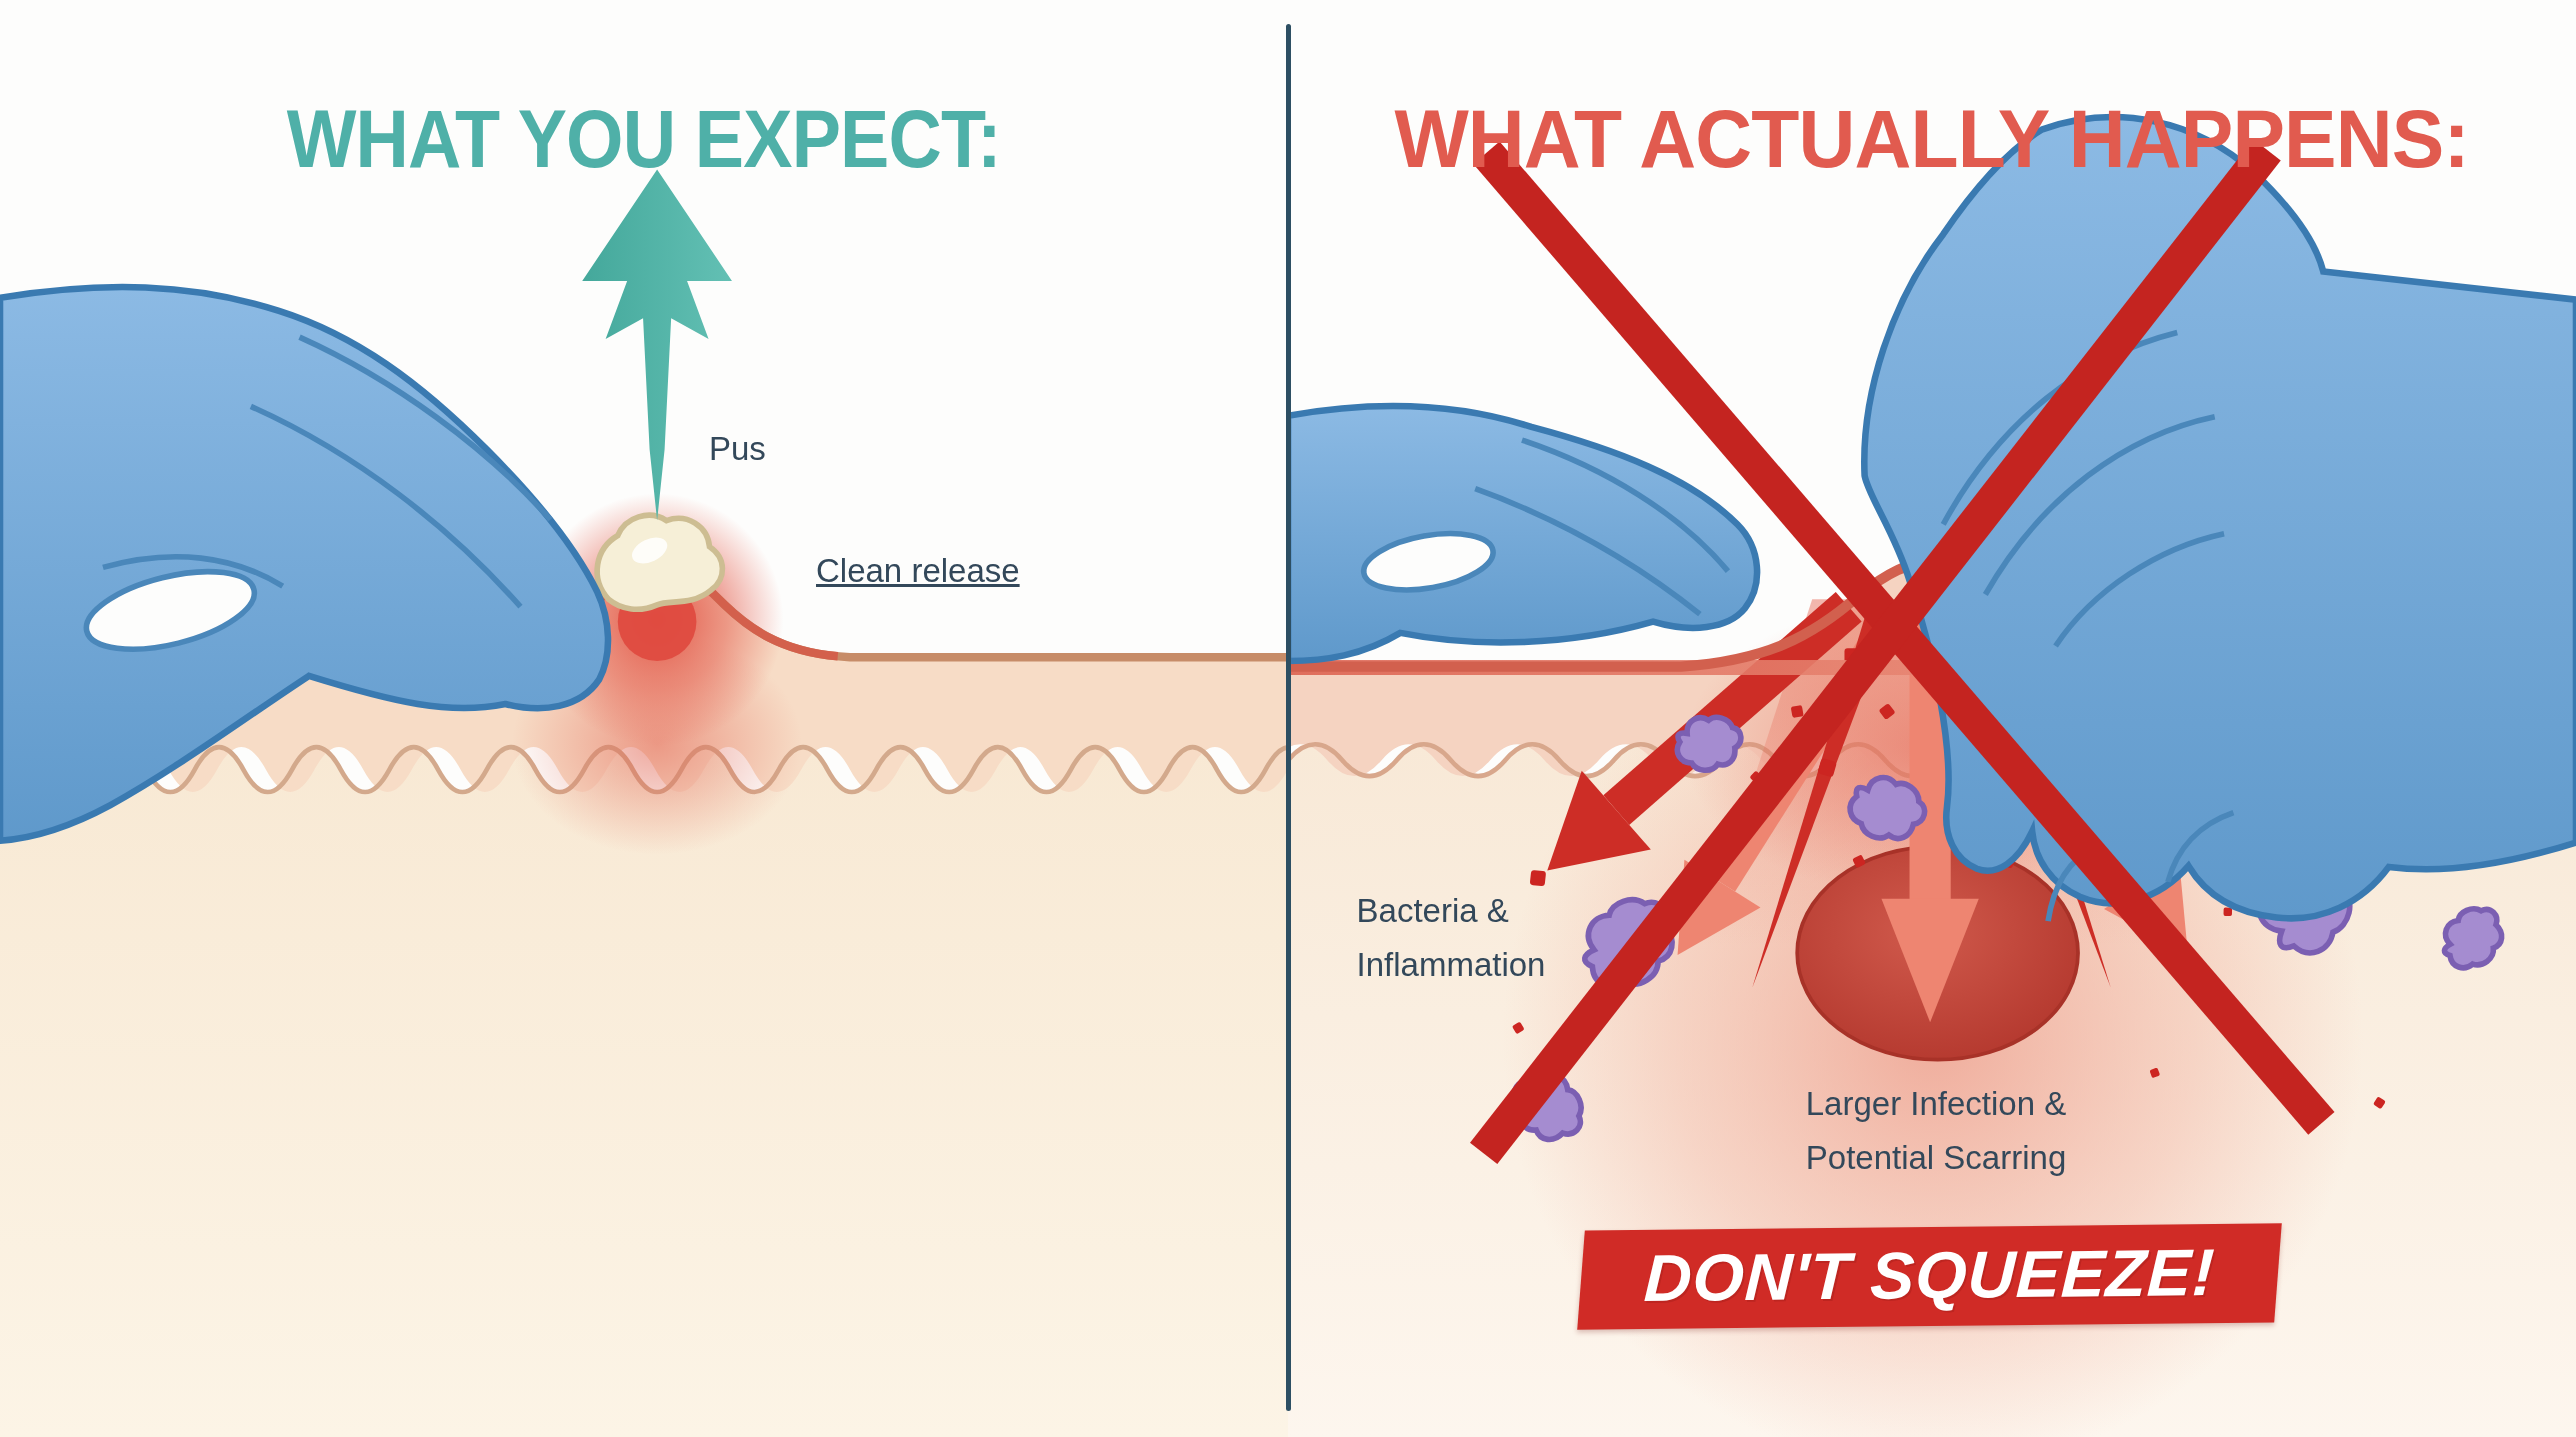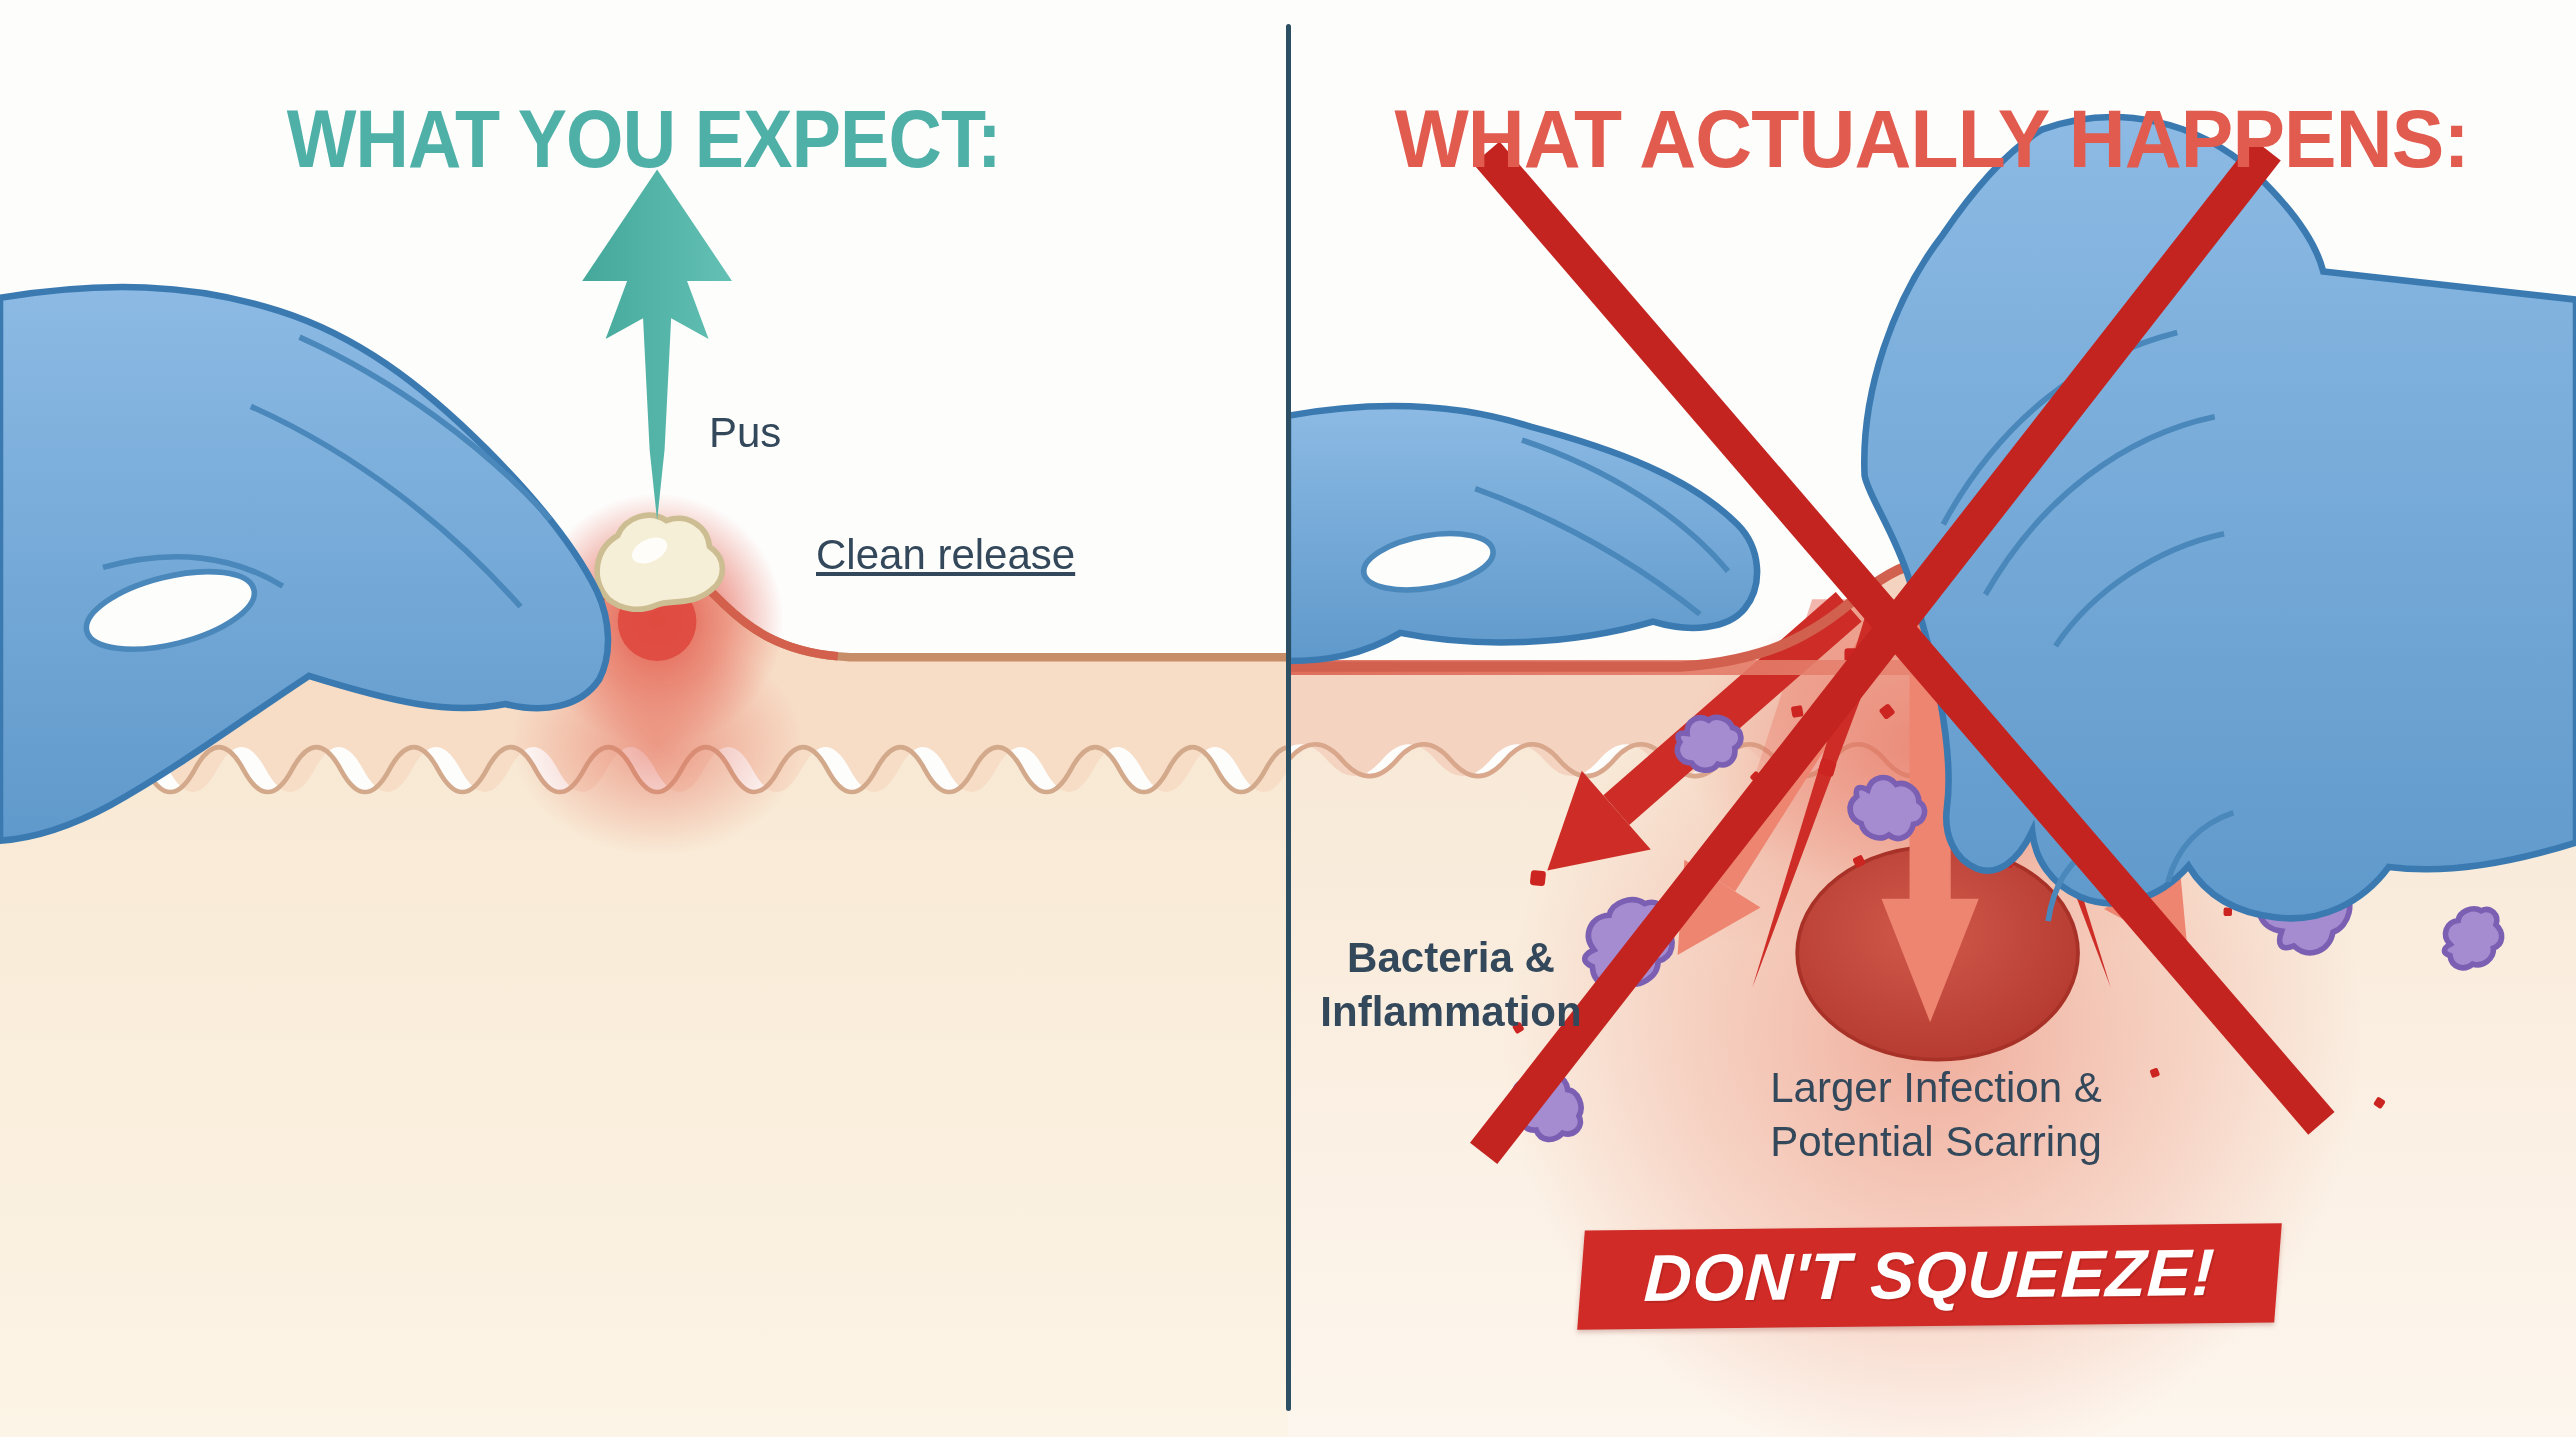--- a/index.html
+++ b/index.html
@@ -8,24 +8,24 @@
   .panel-svg{position:absolute;top:0;width:1288px;height:1438px;}
   #svg-left{left:0;}
   #svg-right{left:1288px;}
   .divider{position:absolute;left:1286px;top:24px;width:4.7px;height:1387px;
            background:var(--divider,#2d4f63);border-radius:2.8px;}
   .title{position:absolute;top:92px;width:1288px;text-align:center;white-space:nowrap;}
   .title span{display:inline-block;font-weight:bold;font-size:82px;line-height:1.15;
               letter-spacing:-0.9px;transform:scaleX(.9);transform-origin:center;}
   #title-left{left:0;} #title-left span{color:var(--left-title,#4fb0a8);}
   #title-right{left:1288px;} #title-right span{color:var(--right-title,#e15b4f);transform:scaleX(.96);}
-  .lbl{position:absolute;font-size:42px;line-height:54px;color:var(--label,#33485a);white-space:nowrap;}
+  .lbl{position:absolute;font-size:33px;line-height:54px;color:var(--label,#33485a);white-space:nowrap;margin-top:16px;}
   #lbl-pus{left:709px;top:406px;}
   #lbl-clean{left:816px;top:528px;text-decoration:underline;}
-  #lbl-bacteria{left:1451px;top:931px;text-align:center;transform:translateX(-50%);font-weight:bold;}
+  #lbl-bacteria{left:1451px;top:868px;transform:translateX(-50%);}
   #lbl-infection{left:1936px;top:1061px;text-align:right;transform:translateX(-50%);}
   .banner{position:absolute;left:1581px;top:1227px;width:697px;height:99px;
           background:var(--banner-bg,#d02b26);transform:rotate(-.6deg) skewX(-5deg);
           box-shadow:0 2.8px 5.6px rgba(120,20,15,.25);}
   .banner span{display:block;width:100%;text-align:center;line-height:97px;
                font-size:66px;font-weight:bold;font-style:italic;letter-spacing:0.9px;
                color:var(--banner-fg,#ffffff);transform:skewX(2deg);
                text-shadow:1.9px 1.9px 0 rgba(130,20,15,.25);}
 </style>
 </head>

